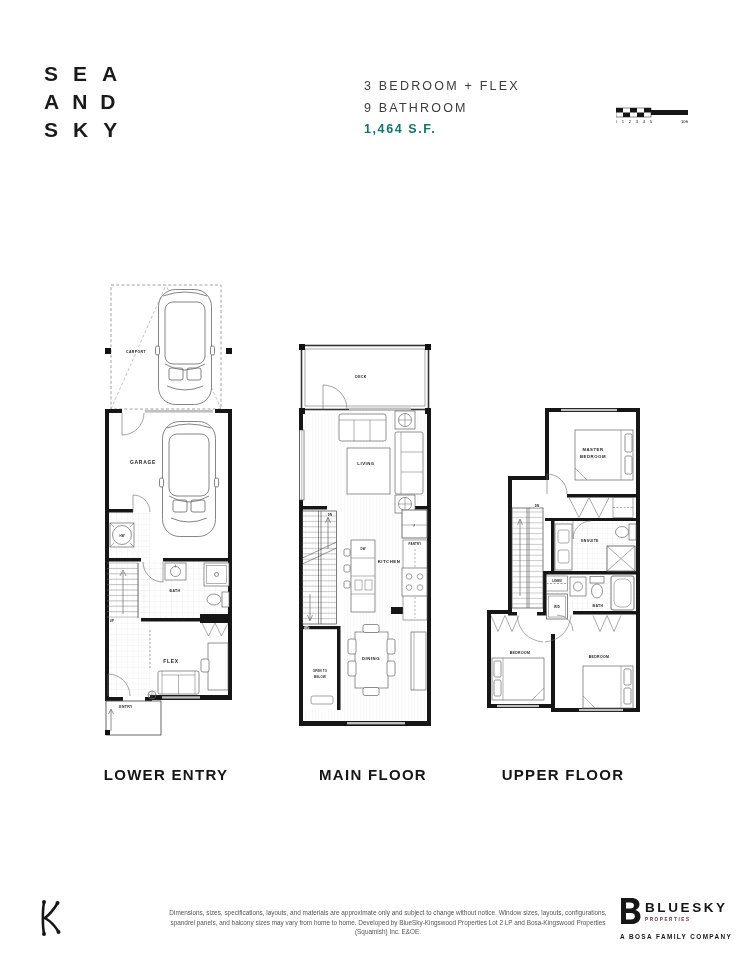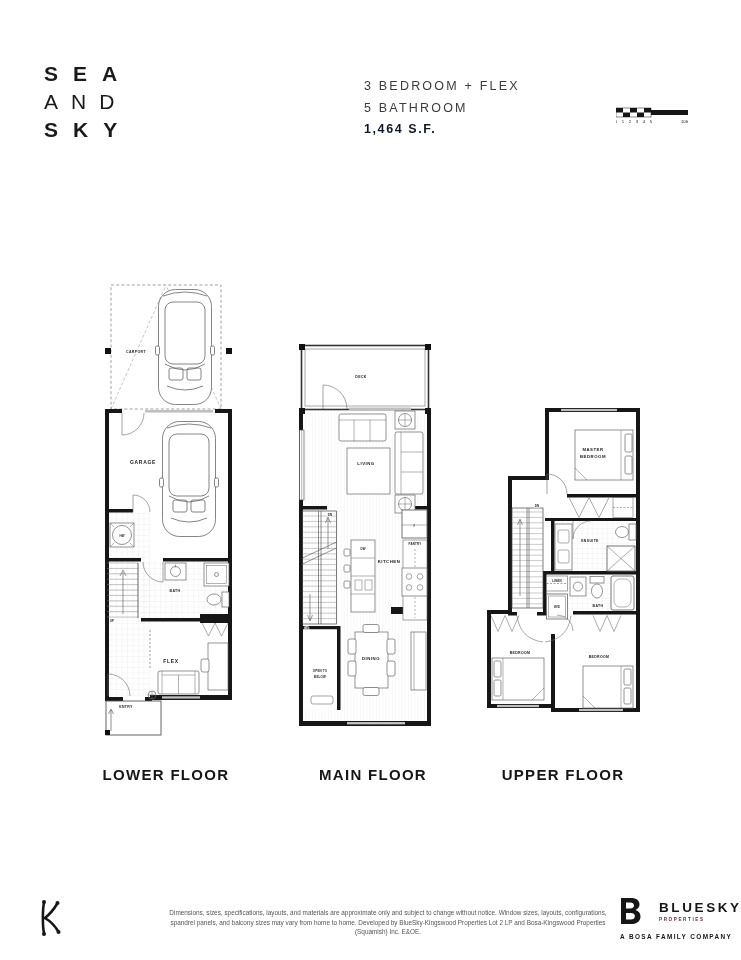--- a/index.html
+++ b/index.html
@@ -2,65 +2,65 @@
 <html><head>
 <meta charset="utf-8">
 <style>
   html,body{margin:0;padding:0;background:#fff;}
   .page{position:relative;width:741px;height:960px;background:#fff;overflow:hidden;
         font-family:"Liberation Sans",sans-serif;color:#161616;border-radius:30px;}
   
   .logo{position:absolute;left:44px;top:62px;}
   .logo div{height:28px;font-size:21px;color:#1a1a1a;white-space:nowrap;}
   .logo .r1,.logo .r3{font-weight:700;letter-spacing:15px;}
-  .logo .r2{font-weight:400;letter-spacing:13px;}
+  .logo .r2{font-weight:700;letter-spacing:13px;}
   .unit{position:absolute;left:174px;top:50px;font-size:84px;font-weight:700;
         letter-spacing:-2px;color:#2eb4a8;line-height:1;}
   .specs{position:absolute;left:364px;top:76px;}
   .specs div{font-size:12.5px;letter-spacing:2.2px;color:#3c3c3c;line-height:21.5px;white-space:nowrap;}
-  .specs .bold{font-weight:700;color:#0f172a;letter-spacing:1.6px;}
+  .specs .bold{font-weight:700;color:#0f766e;letter-spacing:1.6px;}
   .scalebar{position:absolute;left:616px;top:106px;}
   
   .plan{position:absolute;}
   .plan text{font-family:"Liberation Sans",sans-serif;fill:#1c1c1c;text-anchor:middle;
              font-weight:600;paint-order:stroke;stroke:#fff;stroke-width:1px;}
   .plan text.rm{font-size:5px;letter-spacing:.7px;}
   .plan text.md{font-size:4.3px;letter-spacing:.5px;}
   .plan text.sm{font-size:3.5px;letter-spacing:.35px;}
   .plan text.xs{font-size:2.9px;letter-spacing:.2px;}
   .floor-label{position:absolute;top:766px;width:140px;text-align:center;
                font-size:15px;font-weight:700;letter-spacing:1.3px;color:#161616;white-space:nowrap;}
   
   .kingswood{position:absolute;left:36px;top:899px;display:flex;align-items:center;}
   .kw-text{margin-left:7px;}
   .kw-name{font-family:"Liberation Serif",serif;font-size:16.5px;font-weight:700;
            letter-spacing:1px;color:#161616;white-space:nowrap;}
   .kw-sub{font-size:6.5px;letter-spacing:4.2px;color:#3a3a3a;margin-top:2px;}
   .disclaimer{position:absolute;left:162px;top:908px;width:452px;text-align:center;
               font-size:6.4px;line-height:9.5px;color:#555;}
   .bluesky{position:absolute;left:620px;top:897px;display:flex;align-items:flex-start;}
-  .bs-text{margin-left:18px;margin-top:3px;}
+  .bs-text{margin-left:4px;margin-top:3px;}
   .bs-name{font-size:13.5px;font-weight:700;letter-spacing:2.6px;color:#161616;white-space:nowrap;}
   .bs-sub{font-size:4.6px;letter-spacing:1.6px;color:#6e2a33;margin-top:1.5px;font-weight:700;}
   .bs-tag{position:absolute;left:620px;top:933px;font-size:6.4px;font-weight:700;
           letter-spacing:1.4px;color:#161616;white-space:nowrap;}
 </style>
 </head>
 <body>
 
 <div class="page">
 
   <div class="logo">
     <div class="r1">SEA</div>
     <div class="r2">AND</div>
     <div class="r3">SKY</div>
   </div>
   <div class="specs">
     <div>3 BEDROOM + FLEX</div>
-    <div>5 BATHROOM</div>
+    <div>9 BATHROOM</div>
     <div class="bold">1,464 S.F.</div>
   </div>
 
   <div class="scalebar">
     <svg width="78" height="22" viewBox="0 0 78 22">
       <g fill="#161616">
         <rect x="0" y="2" width="7" height="4.5"></rect>
           <rect x="14" y="2" width="7" height="4.5"></rect>
         <rect x="28" y="2" width="7" height="4.5"></rect>
           <rect x="7" y="6.5" width="7" height="4.5"></rect>
@@ -399,21 +399,21 @@
     <g stroke="#666" fill="#fff" stroke-width=".7">
       <path d="M106,207.5 l7,16 7,-16 M120,207.5 l7,16 7,-16" fill="none" stroke-width=".55"></path>
       <rect x="96" y="258" width="50" height="42"></rect>
       <rect x="137" y="261" width="7" height="16" rx="1.5"></rect>
         <rect x="137" y="280" width="7" height="16" rx="1.5"></rect>
       <path d="M134,258V300 M96,288 108,300" fill="none" stroke-width=".5"></path>
     </g>
     <text class="sm" x="112" y="250">BEDROOM</text>
   </svg>
 
-  <div class="floor-label" style="left:96px;">LOWER FLOOR</div>
+  <div class="floor-label" style="left:96px;">LOWER ENTRY</div>
   <div class="floor-label" style="left:303px;">MAIN FLOOR</div>
   <div class="floor-label" style="left:493px;">UPPER FLOOR</div>
 
   <div class="kingswood">
     <svg width="30" height="38" viewBox="0 0 30 38">
       <g stroke="#161616" stroke-width="2.6" fill="none" stroke-linecap="round">
         <path d="M8,4 C6.5,10 6.5,28 8,34"></path>
         <path d="M9,19 C14,15 18,10 21,5"></path>
         <path d="M9,19 C14,22 19,27 22,32"></path>
       </g>

